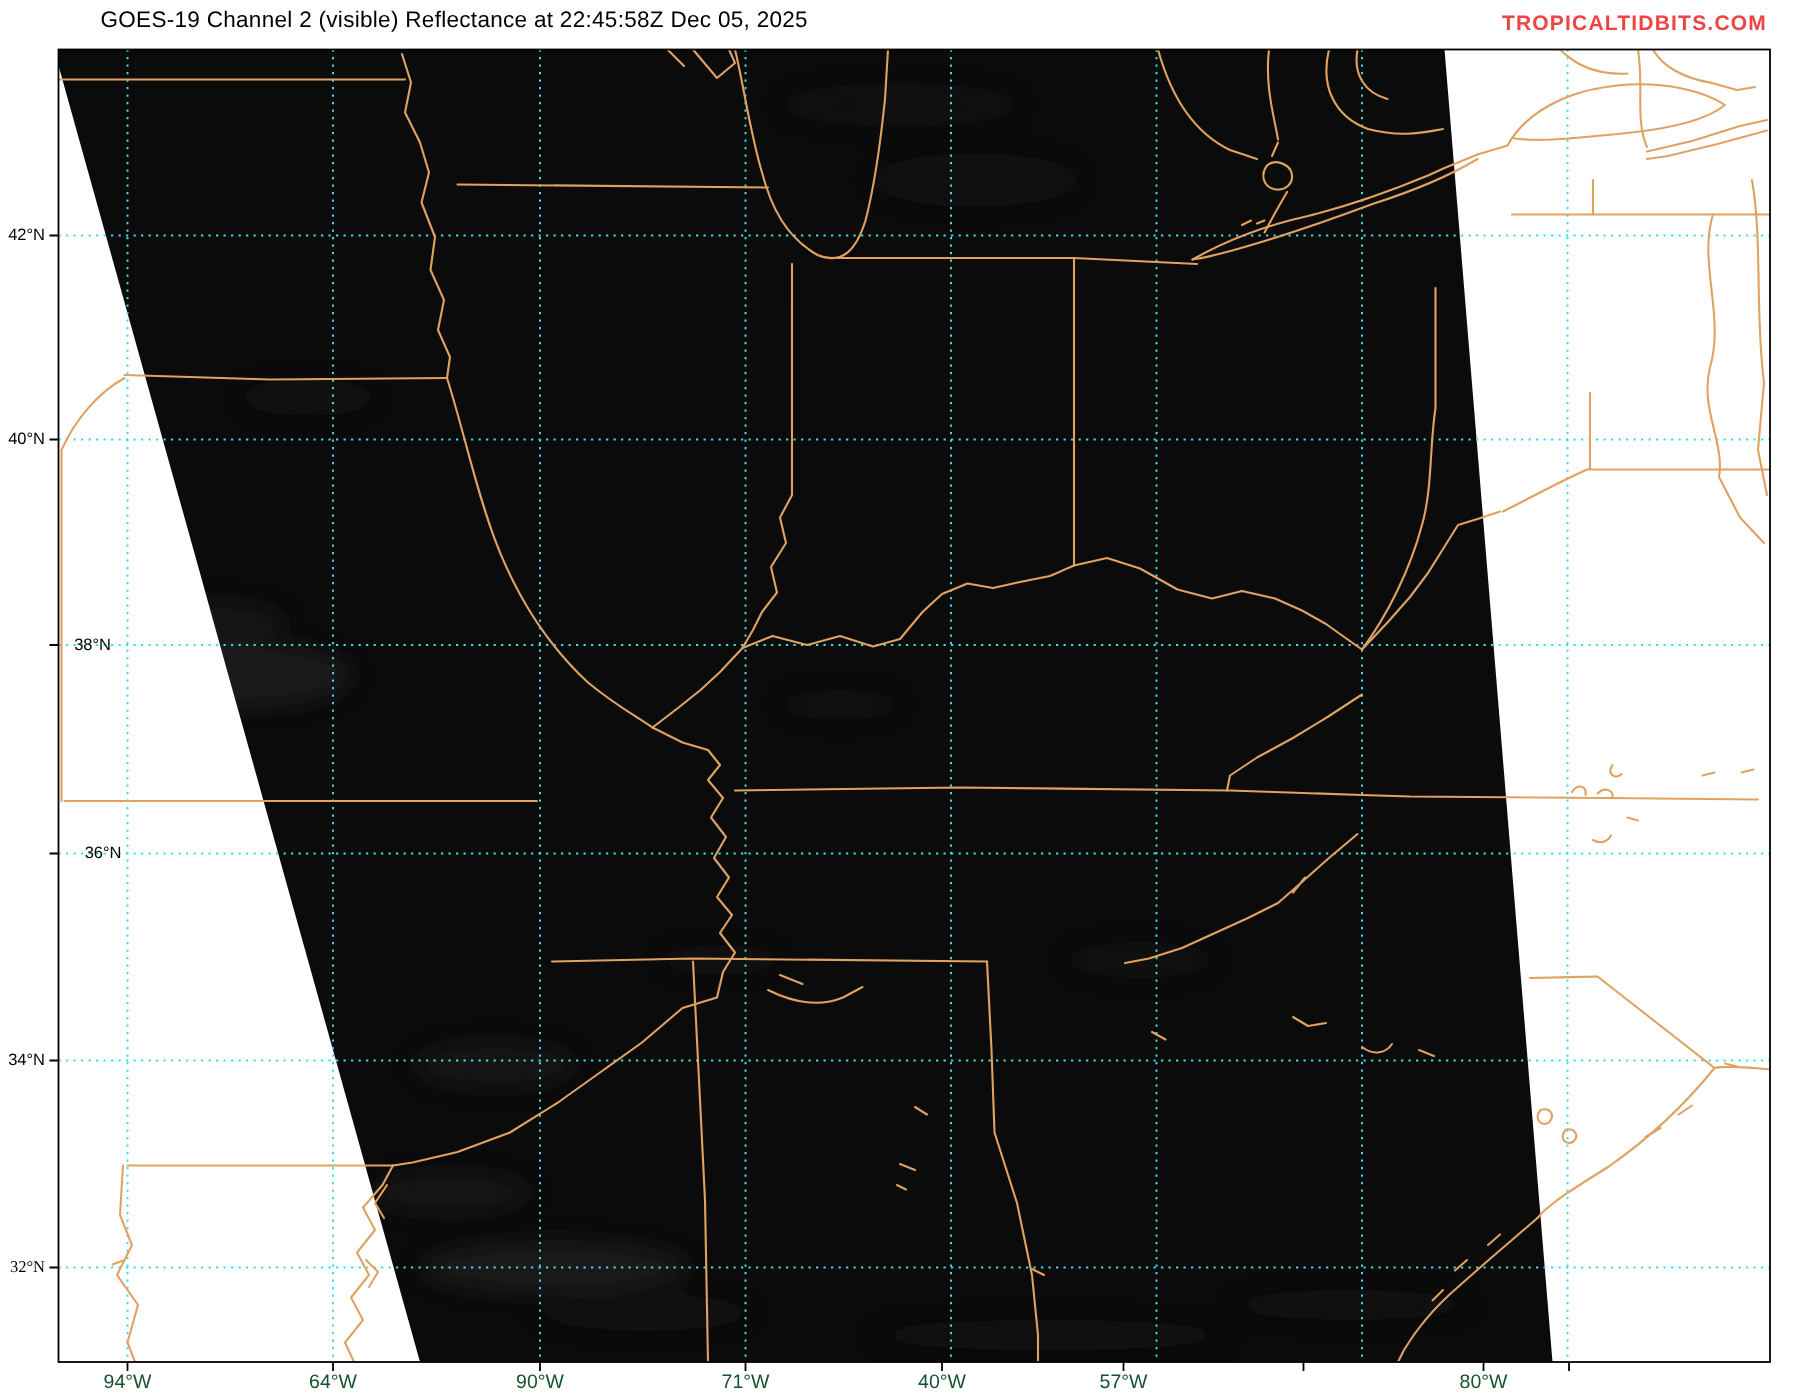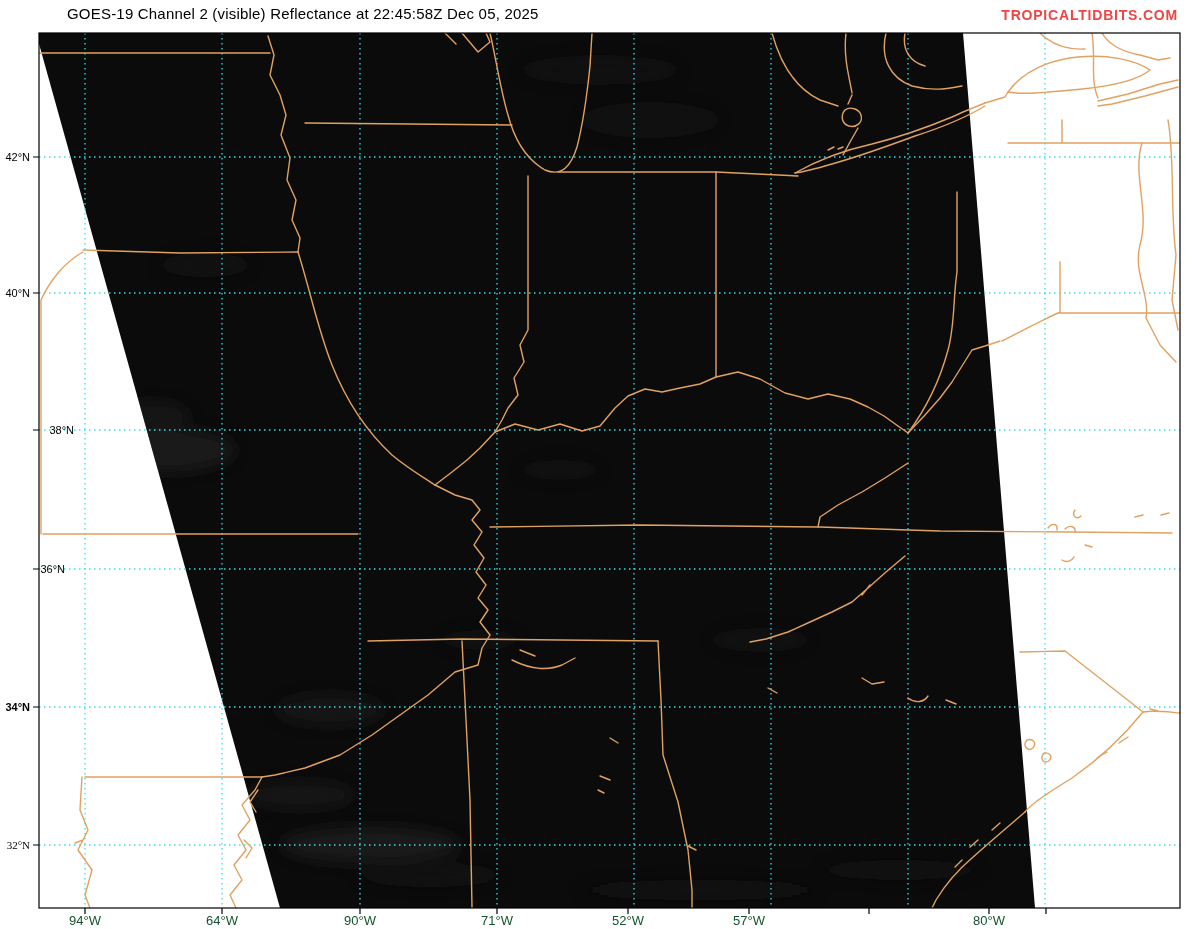--- a/index.html
+++ b/index.html
@@ -170,27 +170,27 @@
         <path d="M33,157 H39 M33,293 H39 M33,430 H39 M33,569 H39 M33,707 H39 M33,845 H39"></path>
         <path d="M85,908 V914 M222,908 V914 M360,908 V914 M497,908 V914 M628,908 V914 M749,908 V914 M869,908 V914 M989,908 V914 M1046,908 V914"></path>
       </g>
     </g>
   </svg>
 
   <div id="lat-labels">
       <span class="lat-label" style="left: 0px; top: 157px;">42°N</span>
       <span class="lat-label" style="left: 0px; top: 293px; text-align: right;">40°N</span>
       <span class="lat-label" style="left: 0px; top: 430px; margin-left: 44px;">38°N</span>
-      <span class="lat-label" style="left: 0px; top: 569px; padding-left: 35px;">36°N</span>
-      <span class="lat-label" style="left: 0px; top: 707px; font-weight: bold;">34°N</span>
+      <span class="lat-label" style="left: 16px; top: 569px; padding-left: 35px;">36°N</span>
+      <span class="lat-label" style="left: 0px; top: 707px;">34°N</span>
       <span class="lat-label" style="left: 0px; top: 845px; font-family: Liberation Serif, serif;">32°N</span>
     </div>
   <div id="lon-labels">
       <span class="lon-label" style="left: 85px;">94°W</span>
       <span class="lon-label" style="left: 222px;">64°W</span>
       <span class="lon-label" style="left: 360px;">90°W</span>
       <span class="lon-label" style="left: 497px;">71°W</span>
-      <span class="lon-label" style="left: 628px;">52°W</span>
+      <span class="lon-label" style="left: 628px;">40°W</span>
       <span class="lon-label" style="left: 749px;">57°W</span>
       <span class="lon-label" style="left: 869px; margin-top: 47px;">82°W</span>
       <span class="lon-label" style="left: 989px;">80°W</span>
     </div>
 </div>
 
 </body></html>

